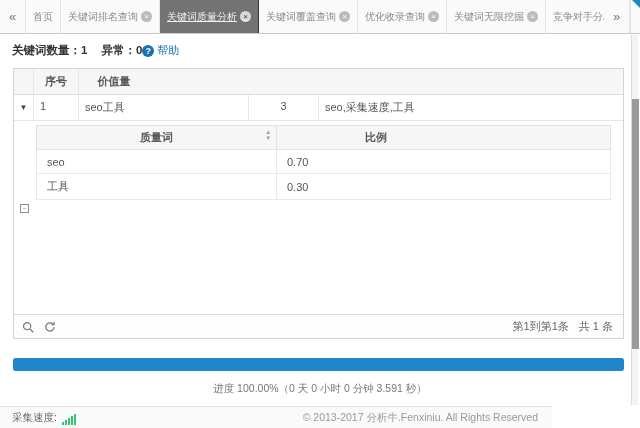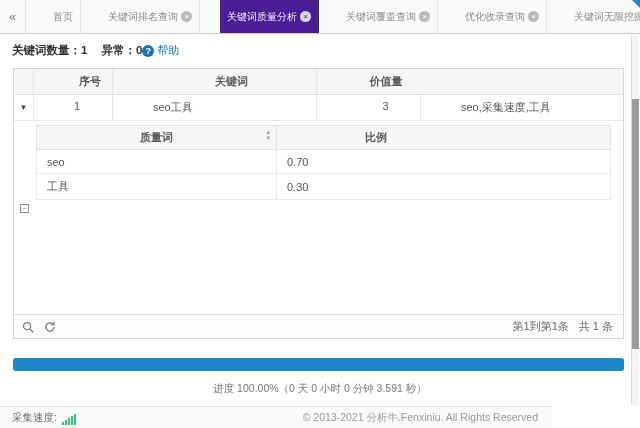--- a/index.html
+++ b/index.html
@@ -2,37 +2,37 @@
 <html><head>
 <meta charset="utf-8">
 <style>
   * { margin:0; padding:0; box-sizing:border-box; }
   html,body { width:640px; height:428px; }
   body { font-family:"Liberation Sans","DejaVu Sans",sans-serif; background:#fff; position:relative; overflow:hidden; font-size:11px; color:#555; }
 
   
   .tabbar { height:34px; background:#fafafa; border-bottom:1px solid #c9c9c9; display:flex; align-items:stretch; overflow:hidden; }
   .tab-scroll { width:26px; display:flex; align-items:center; justify-content:center; color:#777; font-size:13px; border-right:1px solid #e4e4e4; cursor:pointer; flex:none; }
-  .tab { display:flex; align-items:center; gap:3px; padding:0 7px; font-size:10px; color:#8a8a8a; border-right:1px solid #e4e4e4; white-space:nowrap; cursor:pointer; flex:none;margin-left:20px; }
-  .tab.active { background:#4c1d95; color:#f0f2f4; border-right-color:#2a3846; }
+  .tab { display:flex; align-items:center; gap:3px; padding:0 7px; font-size:10px; color:#8a8a8a; border-right:1px solid #e4e4e4; white-space:nowrap; cursor:pointer; flex:none; }
+  .tab.active { background:#737373; color:#f0f2f4; border-right-color:#2a3846;text-decoration:underline; }
   .close-dot { width:11px; height:11px; border-radius:50%; background:#b9bcbf; color:#fff; font-size:8px; line-height:11px; text-align:center; flex:none; }
   .tab.active .close-dot { background:#d4d9dd; color:#2a3846; }
   .tab.truncated { max-width:58px; overflow:hidden; border-right:none; }
   .tab-menu { display:flex; align-items:center; gap:4px; padding:0 9px; font-size:10px; color:#8a8a8a; border-left:1px solid #e4e4e4; cursor:pointer; flex:none; }
   .corner-triangle { position:absolute; top:0; right:0; width:0; height:0; border-top:8px solid #2086c8; border-left:8px solid transparent; }
 
   
   .summary-bar { display:flex; align-items:center; padding:9px 12px 6px 12px; }
   .summary-left { font-weight:bold; color:#333; font-size:11.5px; display:flex; gap:14px; }
   .help-link { color:#1a73b5; display:flex; align-items:center; gap:3px; cursor:pointer; font-size:11px; margin-right:16px; }
   .help-icon { width:12px; height:12px; border-radius:50%; background:#1a73b5; color:#fff; font-size:9px; line-height:12px; text-align:center; font-weight:bold; }
 
   
   .grid-panel { margin:4px 16px 0 13px; border:1px solid #d4d4d4; background:#fff; }
-  .g-row { display:flex; align-items:stretch;gap:34px; }
+  .g-row { display:flex; align-items:stretch; }
   .g-head { background:#f6f6f6; border-bottom:1px solid #ddd; font-weight:bold; color:#5a5a5a; }
   .g-cell { padding:5px 6px; border-right:1px solid #e7e7e7; overflow:hidden; white-space:nowrap; }
   .g-cell:last-child { border-right:none; }
   .c-exp { width:20px; flex:none; display:flex; align-items:center; justify-content:center; padding:5px 2px; }
   .c-idx { width:45px; flex:none; }
   .c-kw  { width:170px; flex:none; }
   .c-vc  { width:70px; flex:none; text-align:center; }
   .c-vw  { flex:1; }
   .g-head .g-cell { text-align:center; }
   .g-data { border-bottom:1px solid #e7e7e7; color:#555; }
@@ -124,21 +124,20 @@
   <div class="help-link">
     <span class="help-icon">?</span>
     <span>帮助</span>
   </div>
 </div>
 
 <div class="grid-panel">
   <div class="g-row g-head">
     <div class="g-cell c-exp"></div>
     <div class="g-cell c-idx">序号</div>
-    <div class="g-cell c-kw">关键词</div>
     <div class="g-cell c-vc">价值量</div>
   </div>
   <div class="g-row g-data">
     <div class="g-cell c-exp">
         <span class="expand-arrow">▼</span>
       </div>
     <div class="g-cell c-idx">1</div>
     <div class="g-cell c-kw">seo工具</div>
     <div class="g-cell c-vc">3</div>
     <div class="g-cell c-vw">seo,采集速度,工具</div>
@@ -216,18 +215,18 @@
   <div class="speed">
     <span>采集速度:</span>
     <span class="bars">
       <span style="height:3px"></span>
         <span style="height:5px"></span>
         <span style="height:7px"></span>
         <span style="height:9px"></span>
         <span style="height:11px"></span>
     </span>
   </div>
-  <div class="copyright">© 2013-2021 分析牛.Fenxiniu. All Rights Reserved</div>
+  <div class="copyright">© 2013-2017 分析牛.Fenxiniu. All Rights Reserved</div>
 </div>
 
 <div class="vscroll">
   <div class="vscroll-thumb"></div>
 </div>
 
 </body></html>

